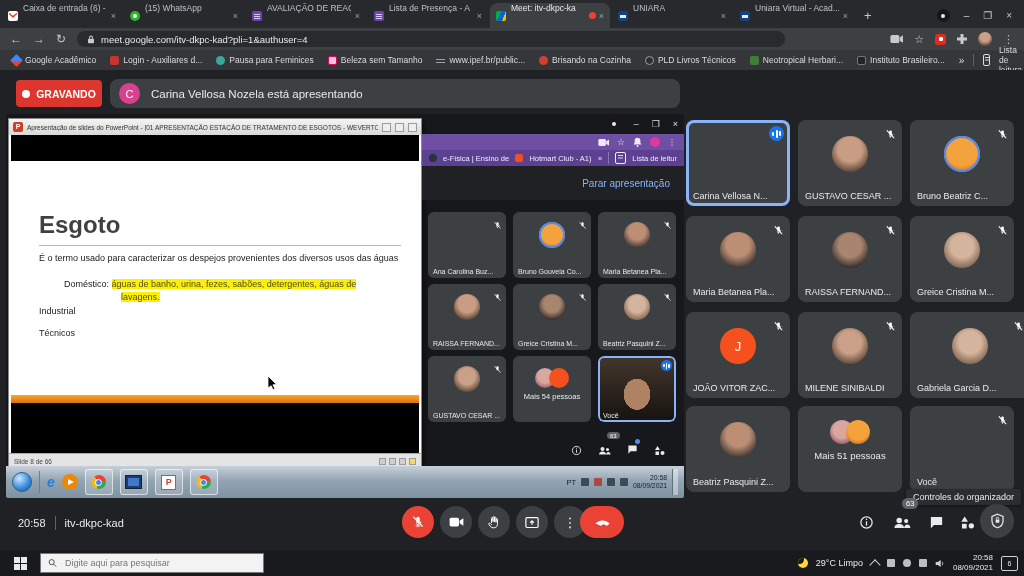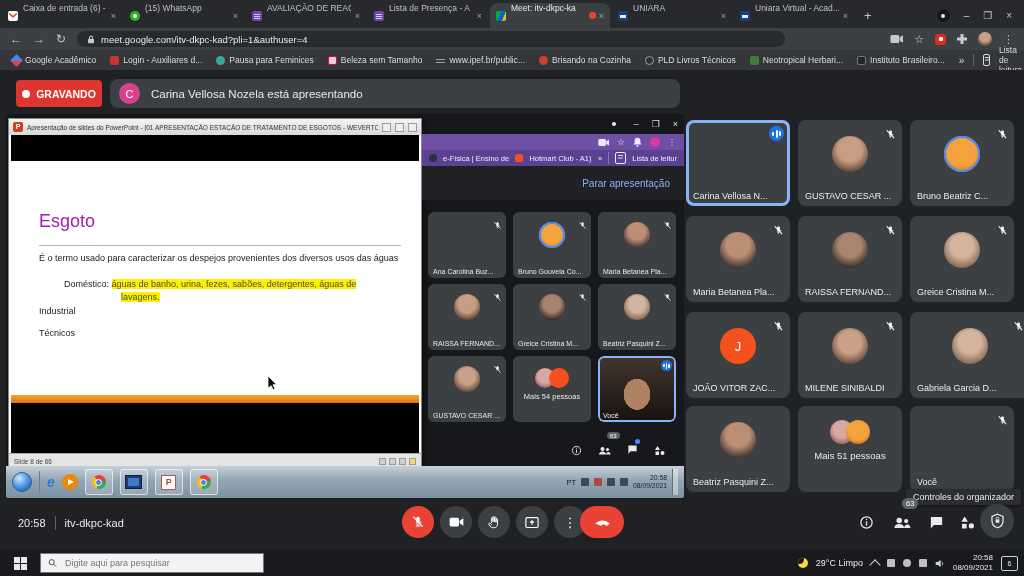--- a/index.html
+++ b/index.html
@@ -70,21 +70,21 @@
   #ppt{position:absolute;left:2px;top:4px;width:414px;height:350px;background:#fff;border:1px solid #8a8a8a;box-sizing:border-box;
        box-shadow:2px 2px 6px rgba(0,0,0,.55);}
   #ppt-titlebar{height:16px;background:linear-gradient(#f4f4f4,#d8d8d8);display:flex;align-items:center;gap:4px;
        padding:0 4px;font-size:6.5px;color:#333;}
   .ppt-ico{width:10px;height:10px;background:#cf3f22;border-radius:2px;color:#fff;font-size:7px;font-weight:bold;
        text-align:center;line-height:10px;flex:none;}
   #ppt-titlebar .t{flex:1;overflow:hidden;white-space:nowrap;}
   .ppt-tb-btn{width:7px;height:7px;border:1px solid #9b9b9b;background:#eee;flex:none;}
   .ppt-black-top{height:26px;background:#000;margin:0 2px;}
   #slide{height:232px;background:#fff;margin:0 2px;position:relative;font-color:#222;}
-  #slide-title{position:absolute;left:28px;top:50px;font-size:18px;color:#a21caf;}
+  #slide-title{position:absolute;left:28px;top:50px;font-size:24px;color:#404040;font-weight:bold;}
   #slide-rule{position:absolute;left:28px;right:18px;top:84px;border-top:1px solid #b9b9b9;}
   #slide-body{position:absolute;left:28px;right:14px;top:91px;font-size:9px;line-height:1.35;color:#222;}
   #slide-domestic{position:absolute;left:28px;right:22px;top:117px;font-size:9px;line-height:1.4;color:#222;
       padding-left:82px;text-indent:-57px;}
   .hl{background:#fef000;color:#4f4f20;}
   #slide-ind{position:absolute;left:28px;top:145px;font-size:9px;color:#222;}
   #slide-agr{position:absolute;left:28px;top:167px;font-size:9px;color:#222;}
   #cursor{position:absolute;left:256px;top:214px;}
   .ppt-orange{height:10px;margin:0 2px;background:linear-gradient(#f6a728,#df6f16);border-top:2px solid #fff;box-sizing:border-box;}
   .ppt-black-bot{height:50px;background:#000;margin:0 2px;}

